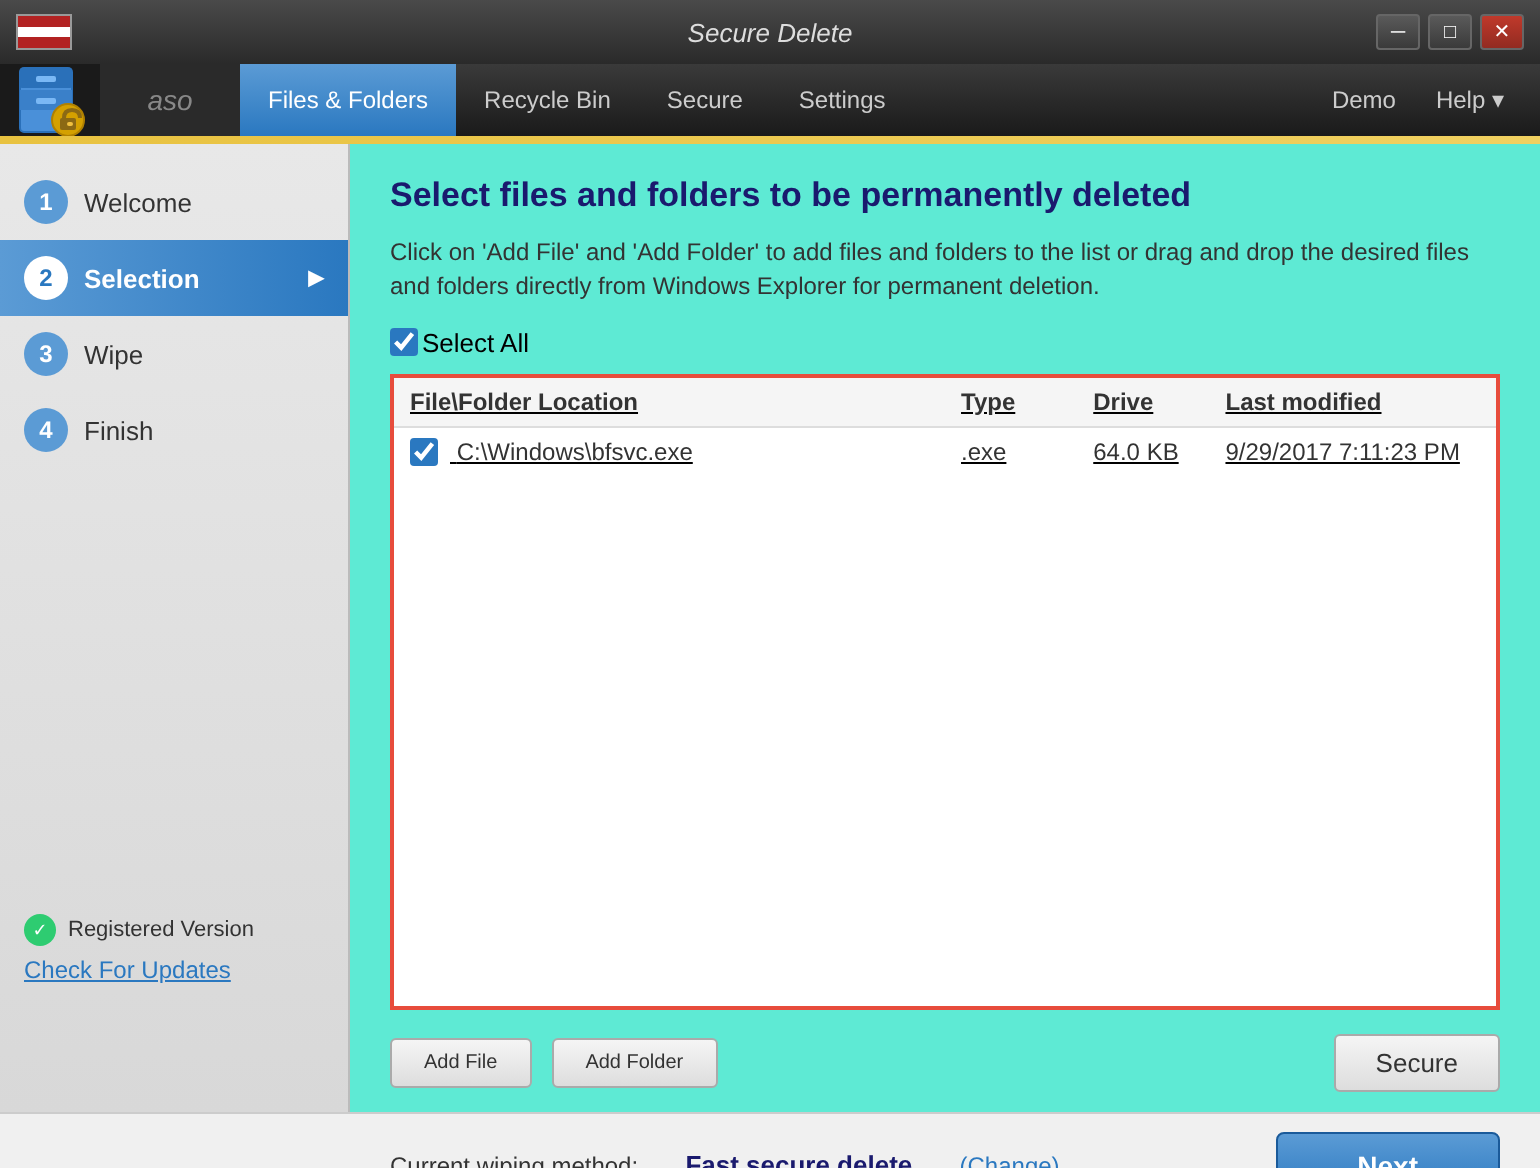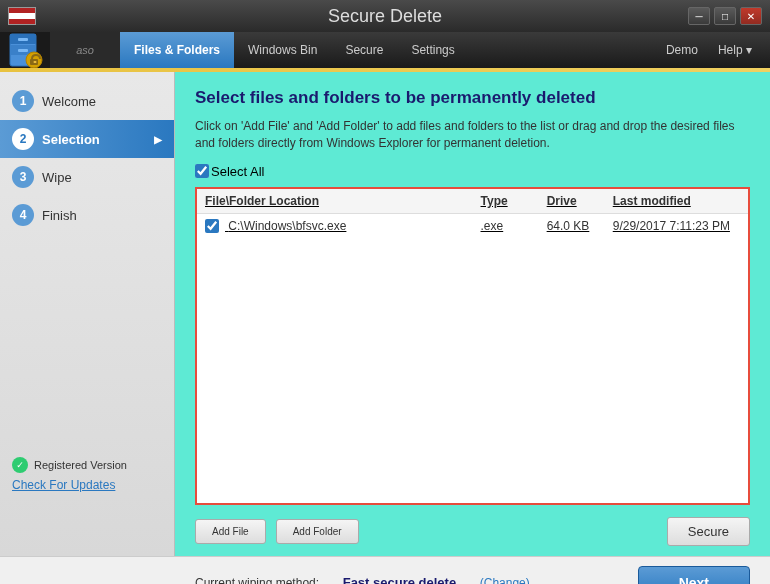--- a/index.html
+++ b/index.html
@@ -16,26 +16,27 @@
     .title-bar {
       background: linear-gradient(to bottom, #4a4a4a, #2a2a2a);
       height: 32px;
       display: flex;
       align-items: center;
       justify-content: space-between;
       padding: 0 8px;
       color: white;
     }
     .title-bar-title {
-      font-size: 18px;
+      font-size: 13px;
       font-weight: normal;
       color: #ddd;
       position: absolute;
       left: 50%;
       transform: translateX(-50%);
+      font-style: italic;
     }
     .title-bar-controls {
       display: flex;
       gap: 4px;
       margin-left: auto;
     }
     .title-bar-btn {
       width: 22px;
       height: 18px;
       border: 1px solid #666;
@@ -67,36 +68,36 @@
       padding: 0 0;
     }
     .menu-logo {
       width: 70px;
       height: 36px;
       background: #2a2a2a;
       display: flex;
       align-items: center;
       justify-content: center;
       color: #888;
-      font-size: 11px;
+      font-size: 14px;
       font-style: italic;
     }
     .menu-tab {
       padding: 0 14px;
       height: 36px;
       display: flex;
       align-items: center;
       color: #ccc;
       cursor: pointer;
       font-size: 12px;
     }
     .menu-tab.active {
       background: linear-gradient(to bottom, #5b9bd5, #2a78c0);
       color: white;
-      font-weight: bold;
+      font-weight: normal;
     }
     .menu-right {
       margin-left: auto;
       display: flex;
       gap: 0;
       padding-right: 8px;
     }
     .menu-right-item {
       padding: 0 10px;
       height: 52px;
@@ -349,21 +350,21 @@
       <rect x="14" y="17" width="10" height="3" rx="1" fill="#7ab8f5"></rect>
 
       <circle cx="30" cy="28" r="8" fill="#d4a000" stroke="#b08000" stroke-width="1"></circle>
       <rect x="26" y="27" width="8" height="6" rx="1" fill="#8B6914"></rect>
       <path d="M28 27 Q28 23 32 23 Q36 23 36 27" fill="none" stroke="#8B6914" stroke-width="2"></path>
       <rect x="29.5" y="29" width="3" height="2" rx="1" fill="#f0c040"></rect>
     </svg>
   </div>
   <div class="menu-logo">aso</div>
   <div class="menu-tab active">Files &amp; Folders</div>
-  <div class="menu-tab">Windows Bin</div>
+  <div class="menu-tab">Recycle Bin</div>
   <div class="menu-tab">Secure</div>
   <div class="menu-tab">Settings</div>
   <div class="menu-right">
     <div class="menu-right-item">Demo</div>
     <div class="menu-right-item">Help ▾</div>
   </div>
 </div>
 
 <div class="accent-bar"></div>
 

